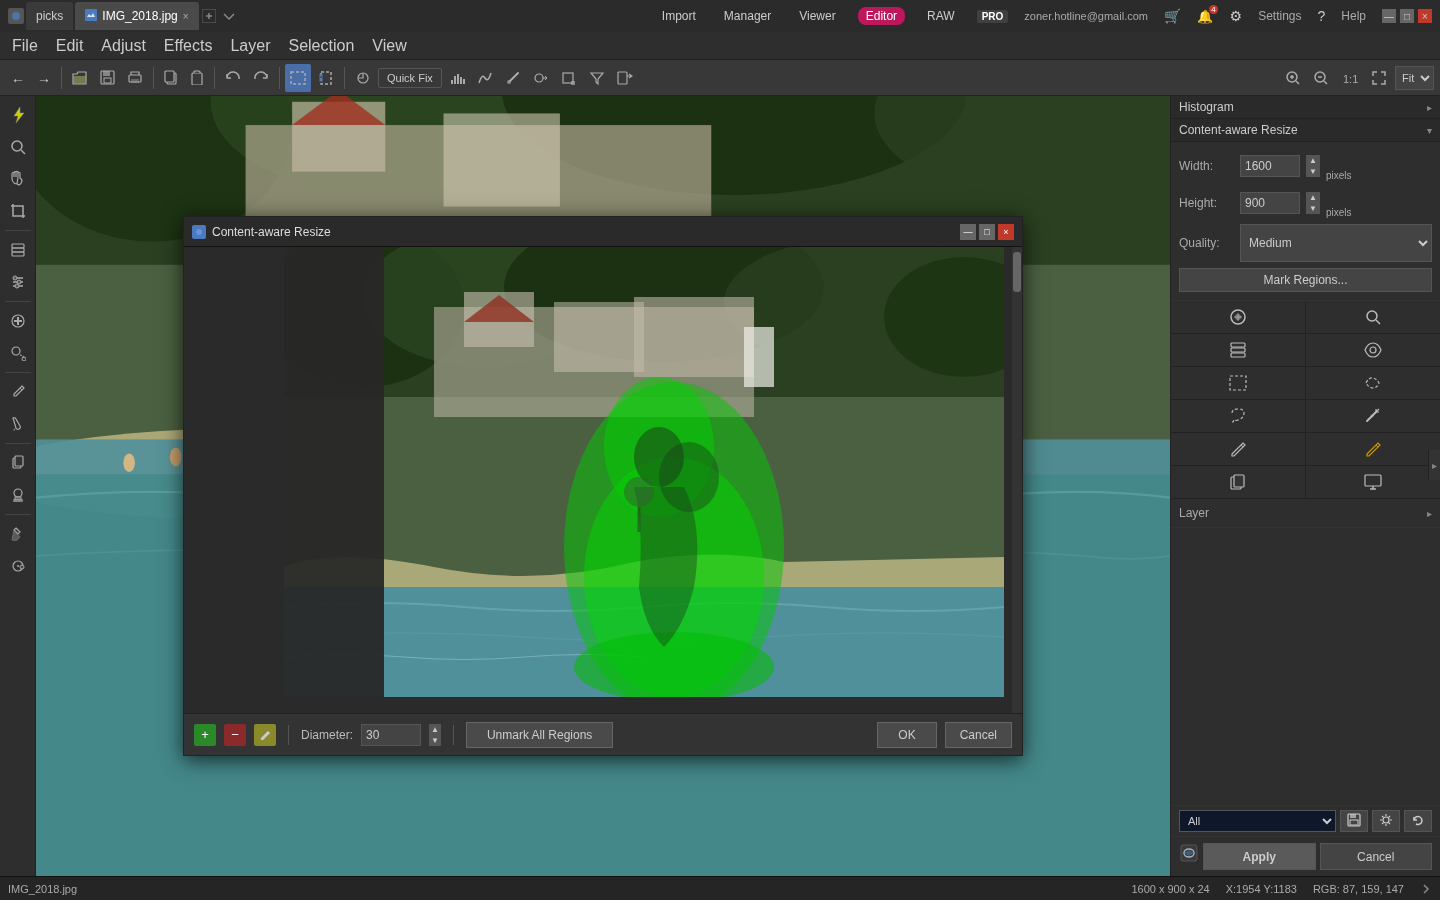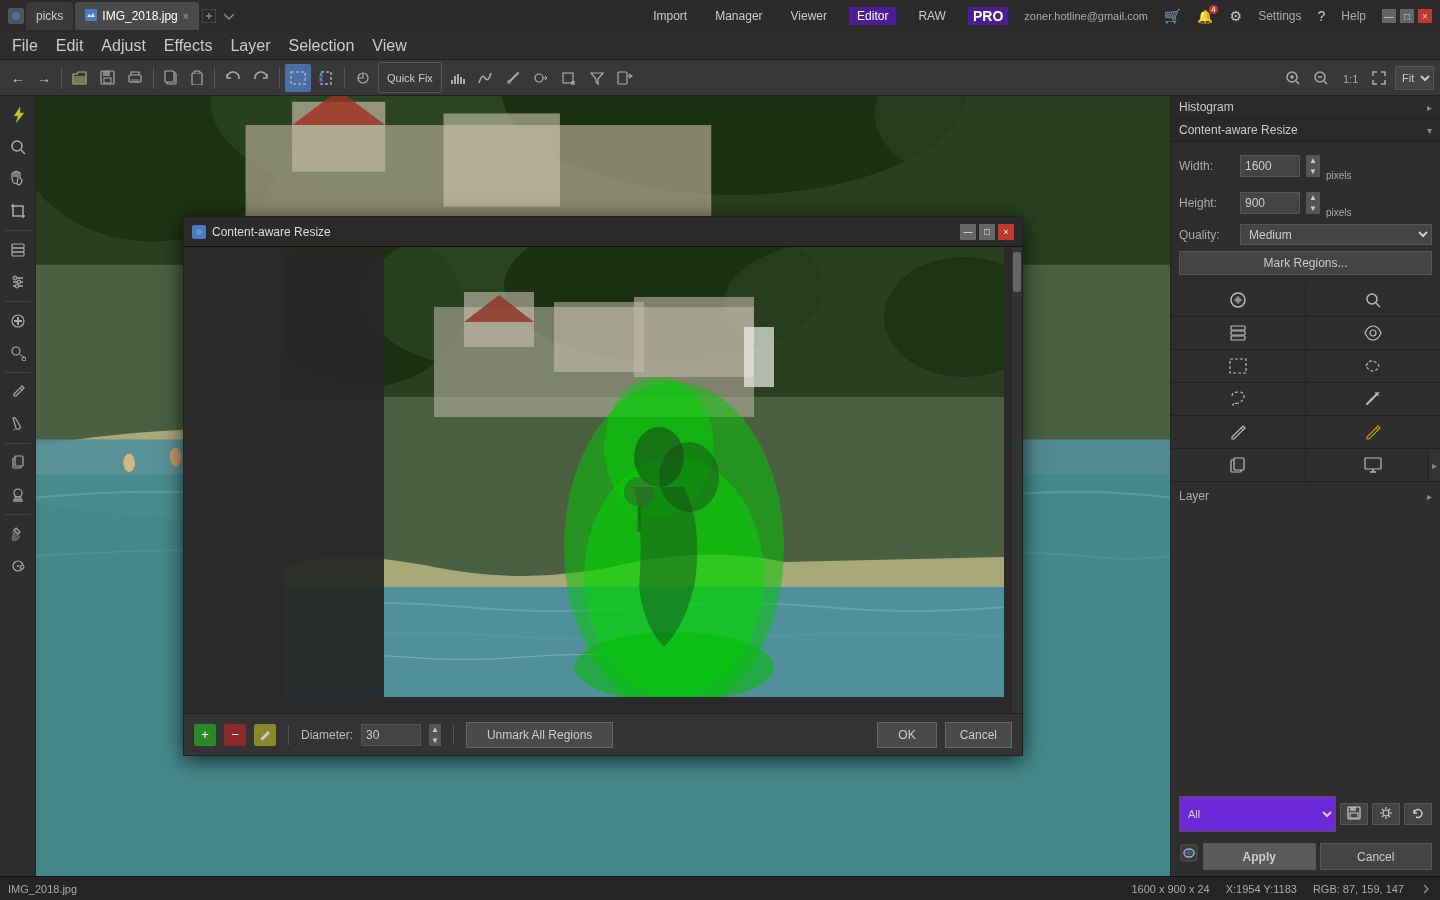--- a/index.html
+++ b/index.html
@@ -69,23 +69,23 @@
     }
     .nav-btn {
       background: none;
       border: none;
       color: #ccc;
       cursor: pointer;
       font-size: 12px;
       padding: 2px 6px;
     }
     .nav-btn.active {
-      background: #4c1d95;
+      background: #be185d;
       color: #fff;
-      border-radius: 0;
+      border-radius: 8px;
       padding: 2px 8px;
       text-align: center;
     }
     .window-controls {
       display: flex;
       gap: 4px;
       margin-left: 8px;
     }
     .wc-btn {
       width: 14px;
@@ -146,21 +146,21 @@
     .tb-btn.active { background: #4a6ea8; }
     .tb-sep { width: 1px; height: 22px; background: #555; margin: 0 3px; }
     .tb-btn-text {
       background: none;
       border: 1px solid #555;
       color: #ccc;
       cursor: pointer;
       padding: 2px 8px;
       border-radius: 2px;
       font-size: 11px;
-      height: 31px;
+      height: 20px;
     }
     .tb-right {
       margin-left: auto;
       display: flex;
       align-items: center;
       gap: 4px;
     }
     .zoom-select {
       background: #444;
       border: 1px solid #555;
@@ -274,21 +274,21 @@
       font-size: 10px;
       margin-top: 20px;
     }
     .panel-select {
       flex: 1;
       background: #444;
       border: 1px solid #555;
       color: #ccc;
       padding: 2px 4px;
       font-size: 12px;
-      height: 21px;
+      height: 38px;
     }
     .panel-btn {
       width: 100%;
       background: #444;
       border: 1px solid #555;
       color: #ccc;
       padding: 3px 8px;
       font-size: 12px;
       cursor: pointer;
       text-align: center;
@@ -499,25 +499,25 @@
       align-items: center;
       padding: 0 8px;
       gap: 16px;
       font-size: 11px;
       color: #aaa;
     }
     .sb-item { display: flex; align-items: center; gap: 4px; }
 
     
     .pro-badge {
-      background: #4c1d95;
+      background: #404040;
       color: #fff;
       padding: 1px 5px;
       border-radius: 2px;
-      font-size: 14px;
+      font-size: 10px;
       font-weight: bold;
     }
 
     
     .toolbox-grid {
       display: grid;
       grid-template-columns: 1fr 1fr;
       gap: 1px;
       background: #222;
       border-bottom: 1px solid #222;
@@ -1146,21 +1146,21 @@
       </div>
     </div>
 
     <div style="position:absolute;right:0;top:50%;width:12px;height:30px;background:#333;display:flex;align-items:center;justify-content:center;cursor:pointer;border-left:1px solid #222;">
       <span style="font-size:10px;color:#888;">▸</span>
     </div>
 
     <div class="panel-bottom">
 
       <div style="padding:4px 8px;border-bottom:1px solid #333;display:flex;gap:4px;align-items:center;">
-        <select style="flex:1;background:#6d28d9;border:1px solid #555;color:#ccc;padding:2px 4px;font-size:11px;height:36px;">
+        <select style="flex:1;background:#0f172a;border:1px solid #555;color:#ccc;padding:2px 4px;font-size:11px;height:22px;">
           <option>All</option>
         </select>
         <button style="background:#444;border:1px solid #555;color:#ccc;padding:2px 6px;font-size:12px;cursor:pointer;height:22px;">
           <svg width="14" height="14" viewBox="0 0 14 14">
               <rect x="1" y="1" width="12" height="12" fill="none" stroke="#ccc" stroke-width="1.2" rx="1"></rect>
               <rect x="3" y="1" width="6" height="4" fill="#ccc" opacity="0.7"></rect>
               <rect x="3" y="7" width="8" height="5" fill="none" stroke="#ccc" stroke-width="1"></rect>
             </svg>
         </button>
         <button style="background:#444;border:1px solid #555;color:#ccc;padding:2px 6px;font-size:12px;cursor:pointer;height:22px;">

